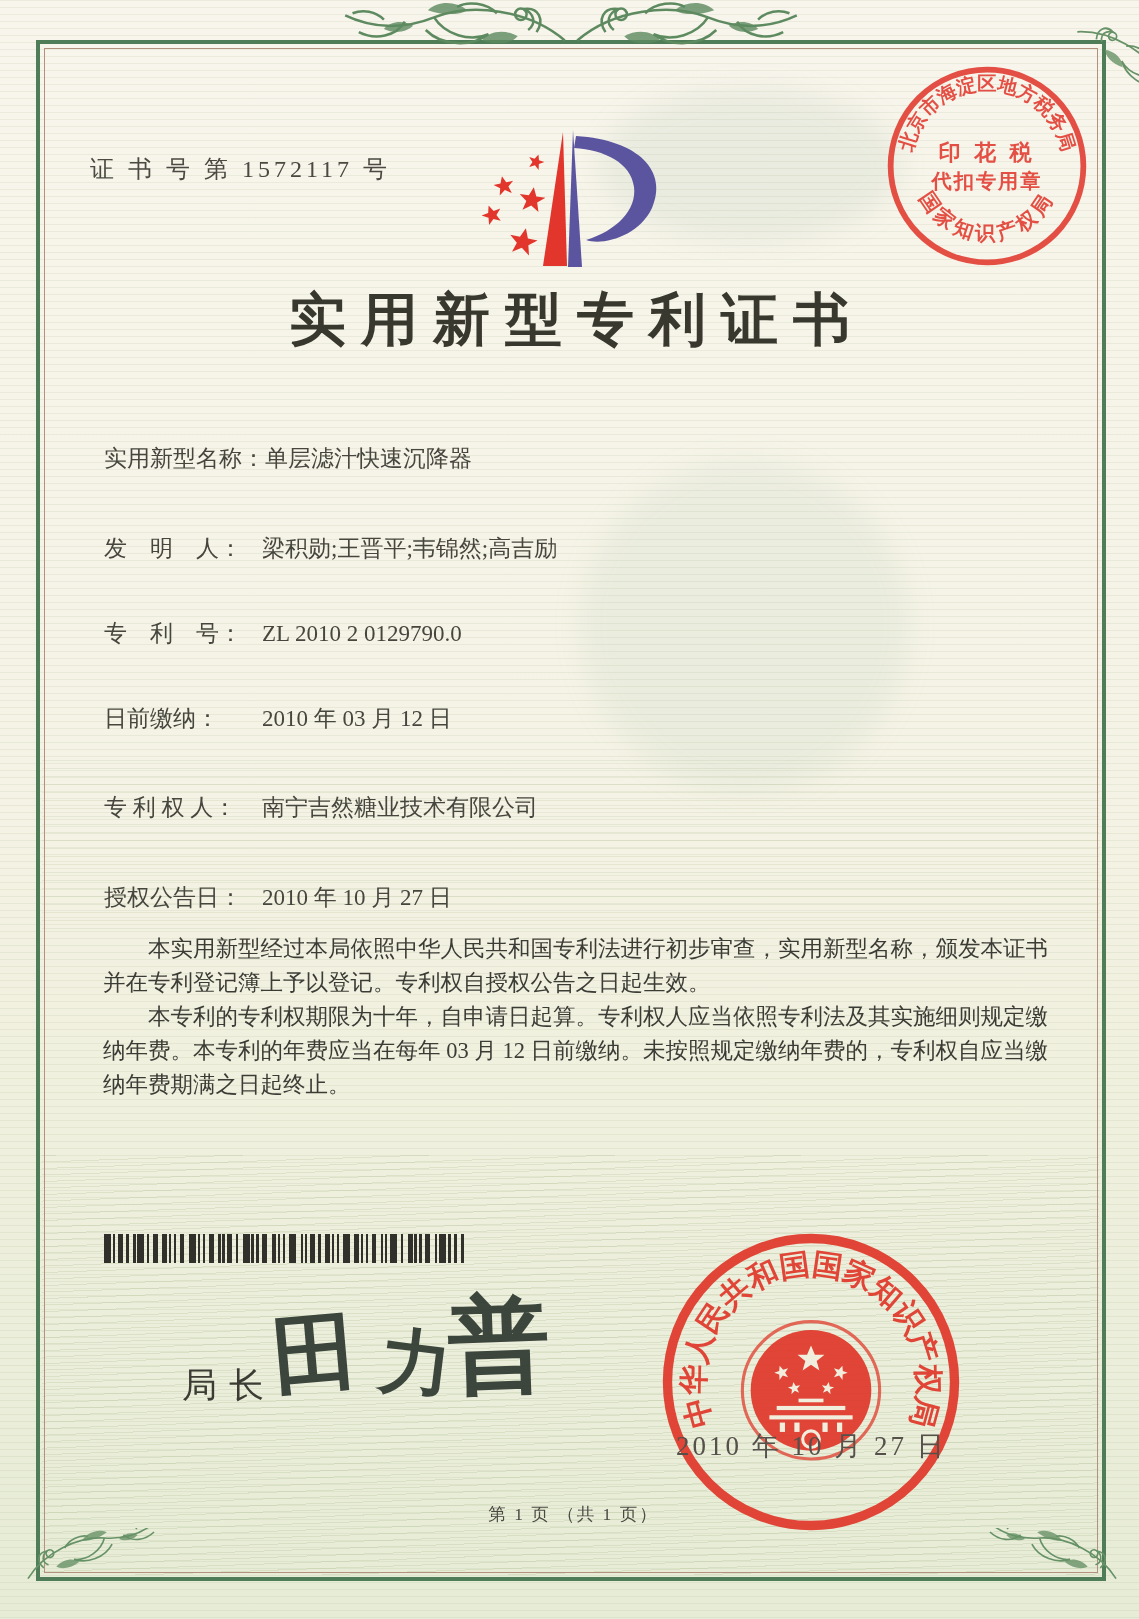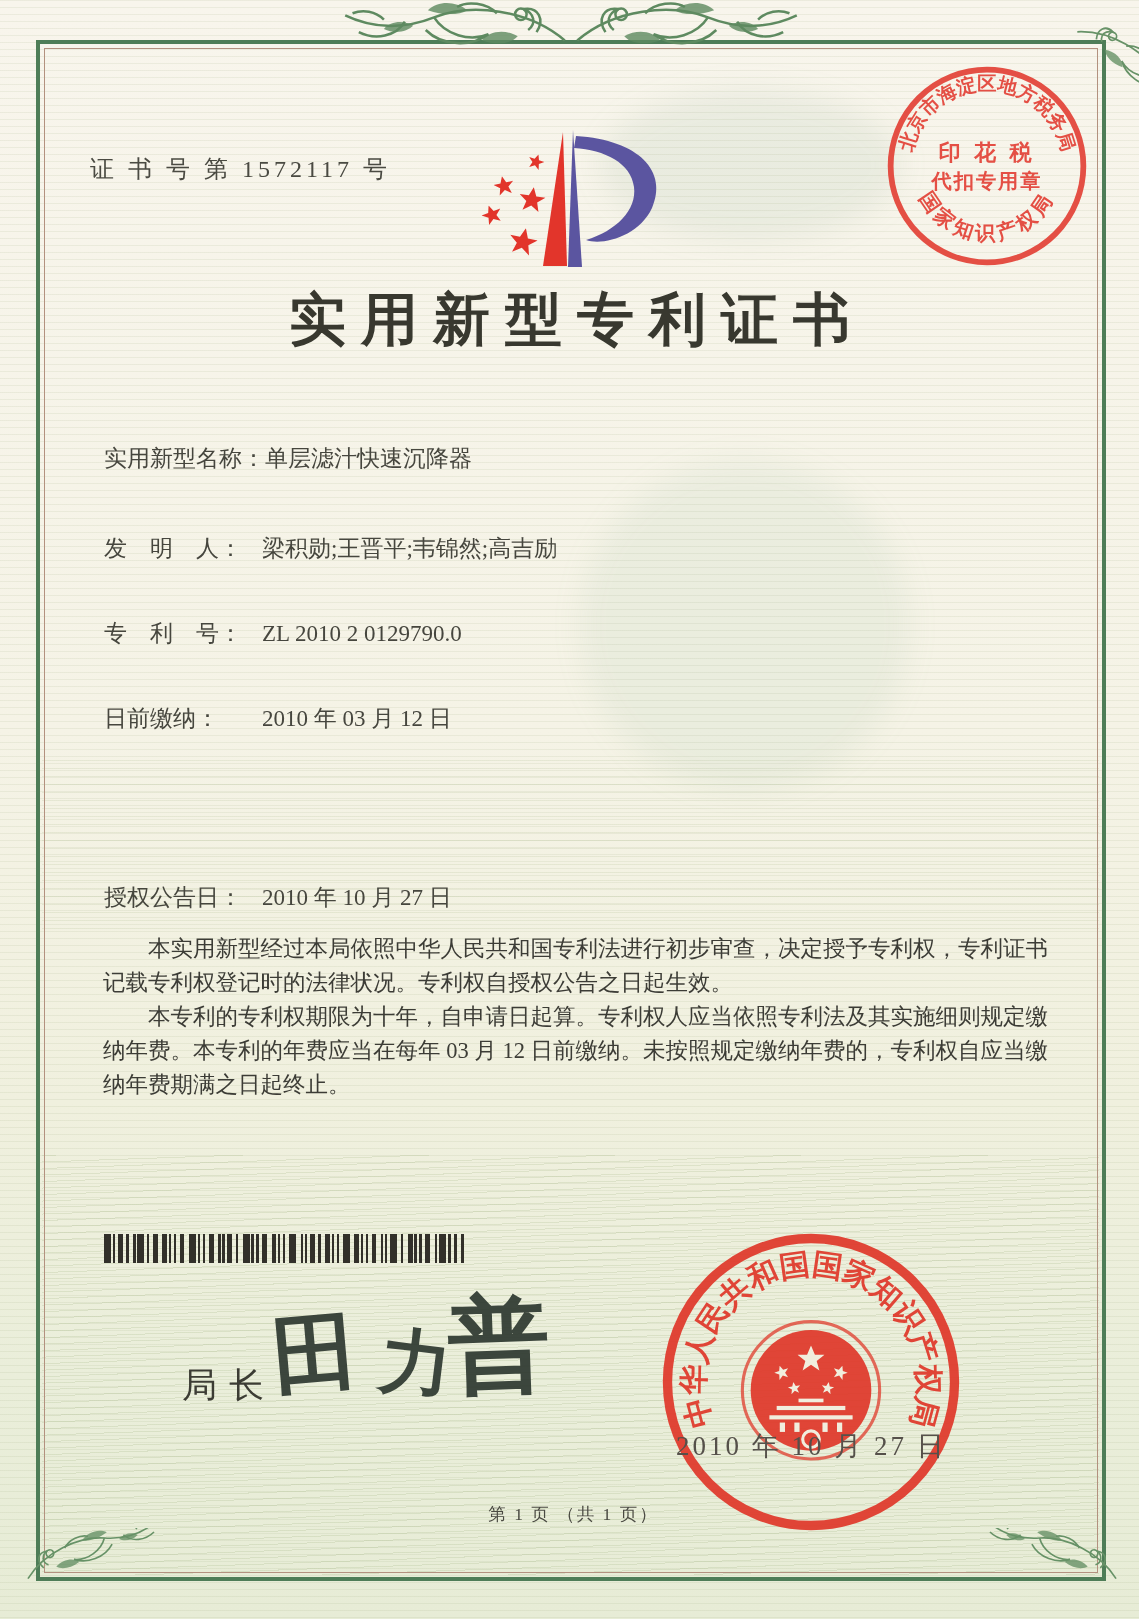--- a/index.html
+++ b/index.html
@@ -186,26 +186,29 @@
   </div>
   <div class="field-row row1">
     <span class="lbl">发　明　人：</span><span>梁积勋;王晋平;韦锦然;高吉励</span>
   </div>
   <div class="field-row row2">
     <span class="lbl">专　利　号：</span><span>ZL 2010 2 0129790.0</span>
   </div>
   <div class="field-row row3">
     <span class="lbl">日前缴纳：</span><span>2010 年 03 月 12 日</span>
   </div>
+  <div class="field-row row4">
+    <span class="lbl">专 利 权 人：</span><span>南宁吉然糖业技术有限公司</span>
+  </div>
   <div class="field-row row5">
     <span class="lbl">授权公告日：</span><span>2010 年 10 月 27 日</span>
   </div>
 
   <div class="body-text">
-    <p>本实用新型经过本局依照中华人民共和国专利法进行初步审查，决定授予专利权，专利证书记载专利权登记时的法律状况。专利权自授权公告之日起生效。</p>
+    <p>本实用新型经过本局依照中华人民共和国专利法进行初步审查，实用新型名称，颁发本证书并在专利登记簿上予以登记。专利权自授权公告之日起生效。</p>
     <p>本专利的专利权期限为十年，自申请日起算。专利权人应当依照专利法及其实施细则规定缴纳年费。本专利的年费应当在每年 03 月 12 日前缴纳。未按照规定缴纳年费的，专利权自应当缴纳年费期满之日起终止。</p>
   </div>
 
   <div class="barcode"><span class="bar" style="width: 7.2px; margin-right: 1.6px;"></span><span class="bar" style="width: 2.4px; margin-right: 2.6px;"></span><span class="bar" style="width: 4.8px; margin-right: 3.6px;"></span><span class="bar" style="width: 2.4px; margin-right: 4.6px;"></span><span class="bar" style="width: 2.4px; margin-right: 1.6px;"></span><span class="bar" style="width: 7.2px; margin-right: 2.6px;"></span><span class="bar" style="width: 2.4px; margin-right: 3.6px;"></span><span class="bar" style="width: 4.8px; margin-right: 4.6px;"></span><span class="bar" style="width: 4.8px; margin-right: 1.6px;"></span><span class="bar" style="width: 2.4px; margin-right: 2.6px;"></span><span class="bar" style="width: 2.4px; margin-right: 3.6px;"></span><span class="bar" style="width: 4.8px; margin-right: 4.6px;"></span><span class="bar" style="width: 7.2px; margin-right: 1.6px;"></span><span class="bar" style="width: 2.4px; margin-right: 2.6px;"></span><span class="bar" style="width: 2.4px; margin-right: 3.6px;"></span><span class="bar" style="width: 4.8px; margin-right: 4.6px;"></span><span class="bar" style="width: 2.4px; margin-right: 1.6px;"></span><span class="bar" style="width: 2.4px; margin-right: 2.6px;"></span><span class="bar" style="width: 4.8px; margin-right: 3.6px;"></span><span class="bar" style="width: 2.4px; margin-right: 4.6px;"></span><span class="bar" style="width: 7.2px; margin-right: 1.6px;"></span><span class="bar" style="width: 2.4px; margin-right: 2.6px;"></span><span class="bar" style="width: 2.4px; margin-right: 3.6px;"></span><span class="bar" style="width: 4.8px; margin-right: 4.6px;"></span><span class="bar" style="width: 4.8px; margin-right: 1.6px;"></span><span class="bar" style="width: 2.4px; margin-right: 2.6px;"></span><span class="bar" style="width: 2.4px; margin-right: 3.6px;"></span><span class="bar" style="width: 7.2px; margin-right: 4.6px;"></span><span class="bar" style="width: 2.4px; margin-right: 1.6px;"></span><span class="bar" style="width: 2.4px; margin-right: 2.6px;"></span><span class="bar" style="width: 4.8px; margin-right: 3.6px;"></span><span class="bar" style="width: 2.4px; margin-right: 4.6px;"></span><span class="bar" style="width: 4.8px; margin-right: 1.6px;"></span><span class="bar" style="width: 2.4px; margin-right: 2.6px;"></span><span class="bar" style="width: 2.4px; margin-right: 3.6px;"></span><span class="bar" style="width: 7.2px; margin-right: 4.6px;"></span><span class="bar" style="width: 4.8px; margin-right: 1.6px;"></span><span class="bar" style="width: 2.4px; margin-right: 2.6px;"></span><span class="bar" style="width: 2.4px; margin-right: 3.6px;"></span><span class="bar" style="width: 4.8px; margin-right: 4.6px;"></span><span class="bar" style="width: 2.4px; margin-right: 1.6px;"></span><span class="bar" style="width: 2.4px; margin-right: 2.6px;"></span><span class="bar" style="width: 7.2px; margin-right: 3.6px;"></span><span class="bar" style="width: 2.4px; margin-right: 4.6px;"></span><span class="bar" style="width: 4.8px; margin-right: 1.6px;"></span><span class="bar" style="width: 2.4px; margin-right: 2.6px;"></span><span class="bar" style="width: 2.4px; margin-right: 3.6px;"></span><span class="bar" style="width: 4.8px; margin-right: 4.6px;"></span><span class="bar" style="width: 2.4px; margin-right: 1.6px;"></span><span class="bar" style="width: 7.2px; margin-right: 2.6px;"></span><span class="bar" style="width: 2.4px; margin-right: 3.6px;"></span><span class="bar" style="width: 2.4px; margin-right: 4.6px;"></span><span class="bar" style="width: 4.8px; margin-right: 1.6px;"></span></div>
 
   <div class="director-label">局长</div>
   <div class="signature">
     <span class="sig-char sig-0">田</span>
     <span class="sig-char sig-1">力</span>
     <span class="sig-char sig-2">普</span>

